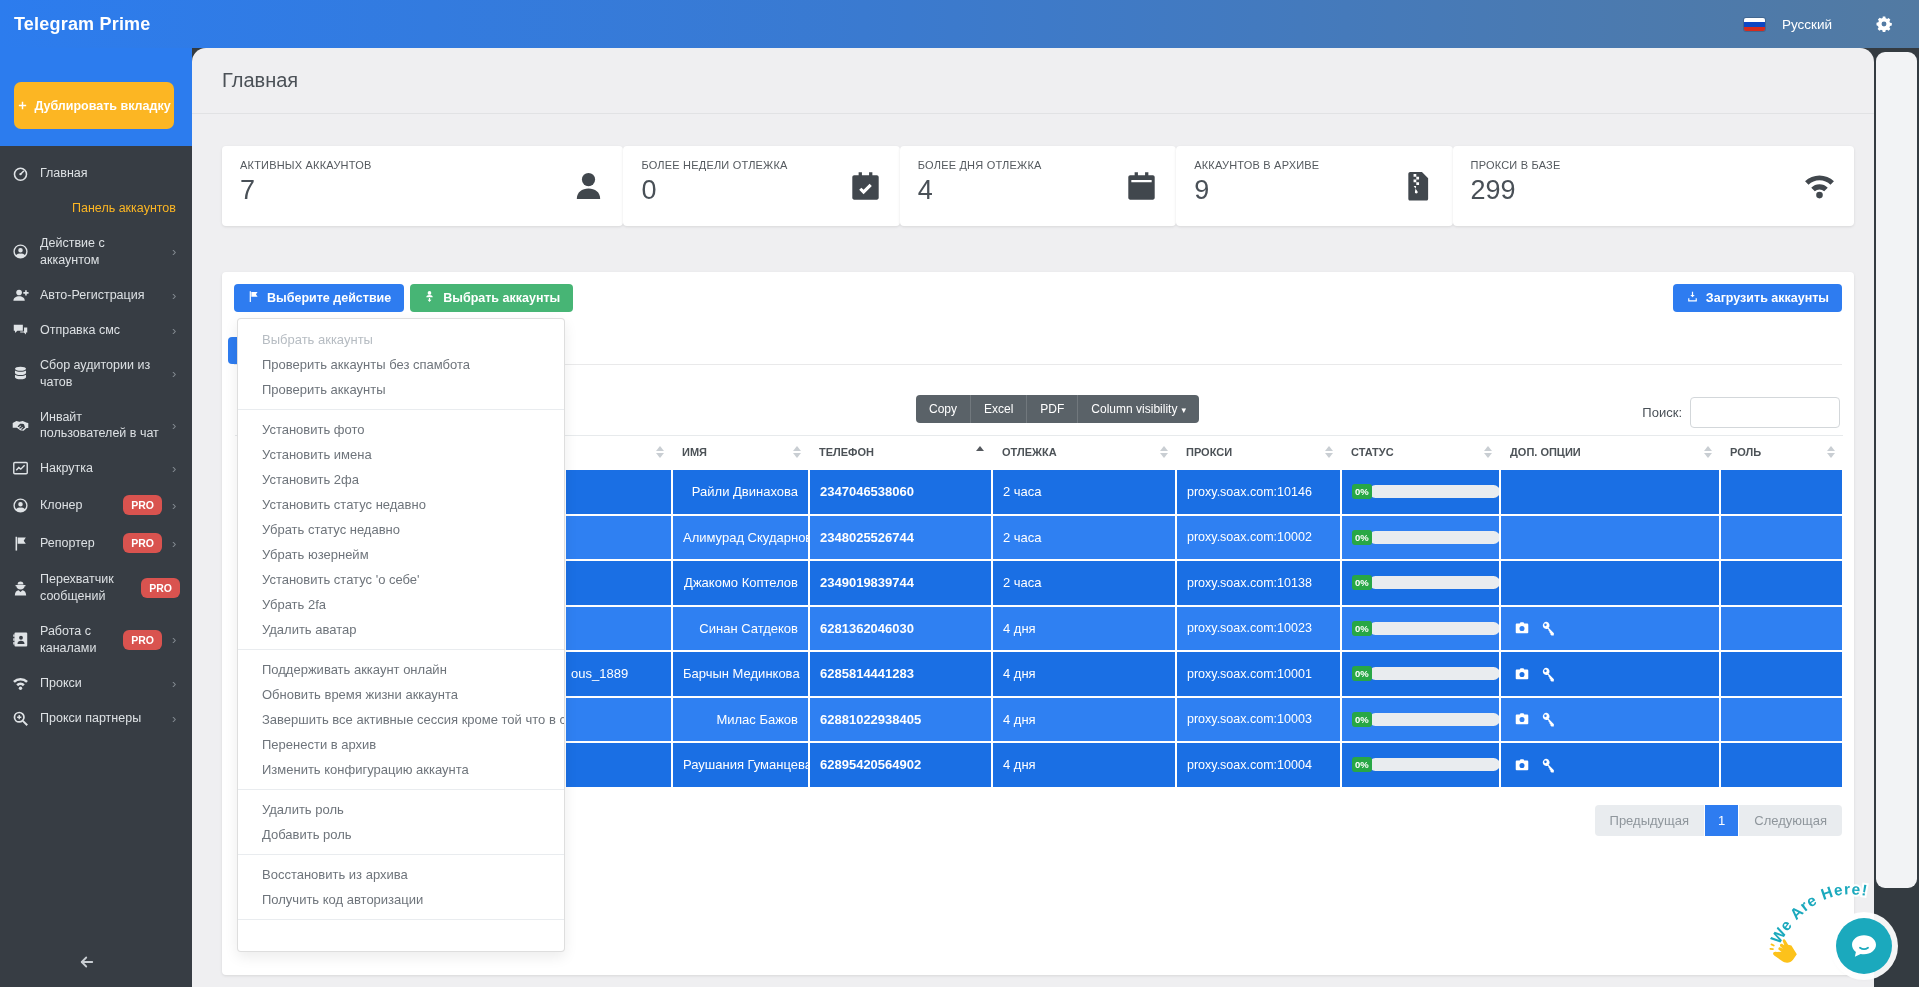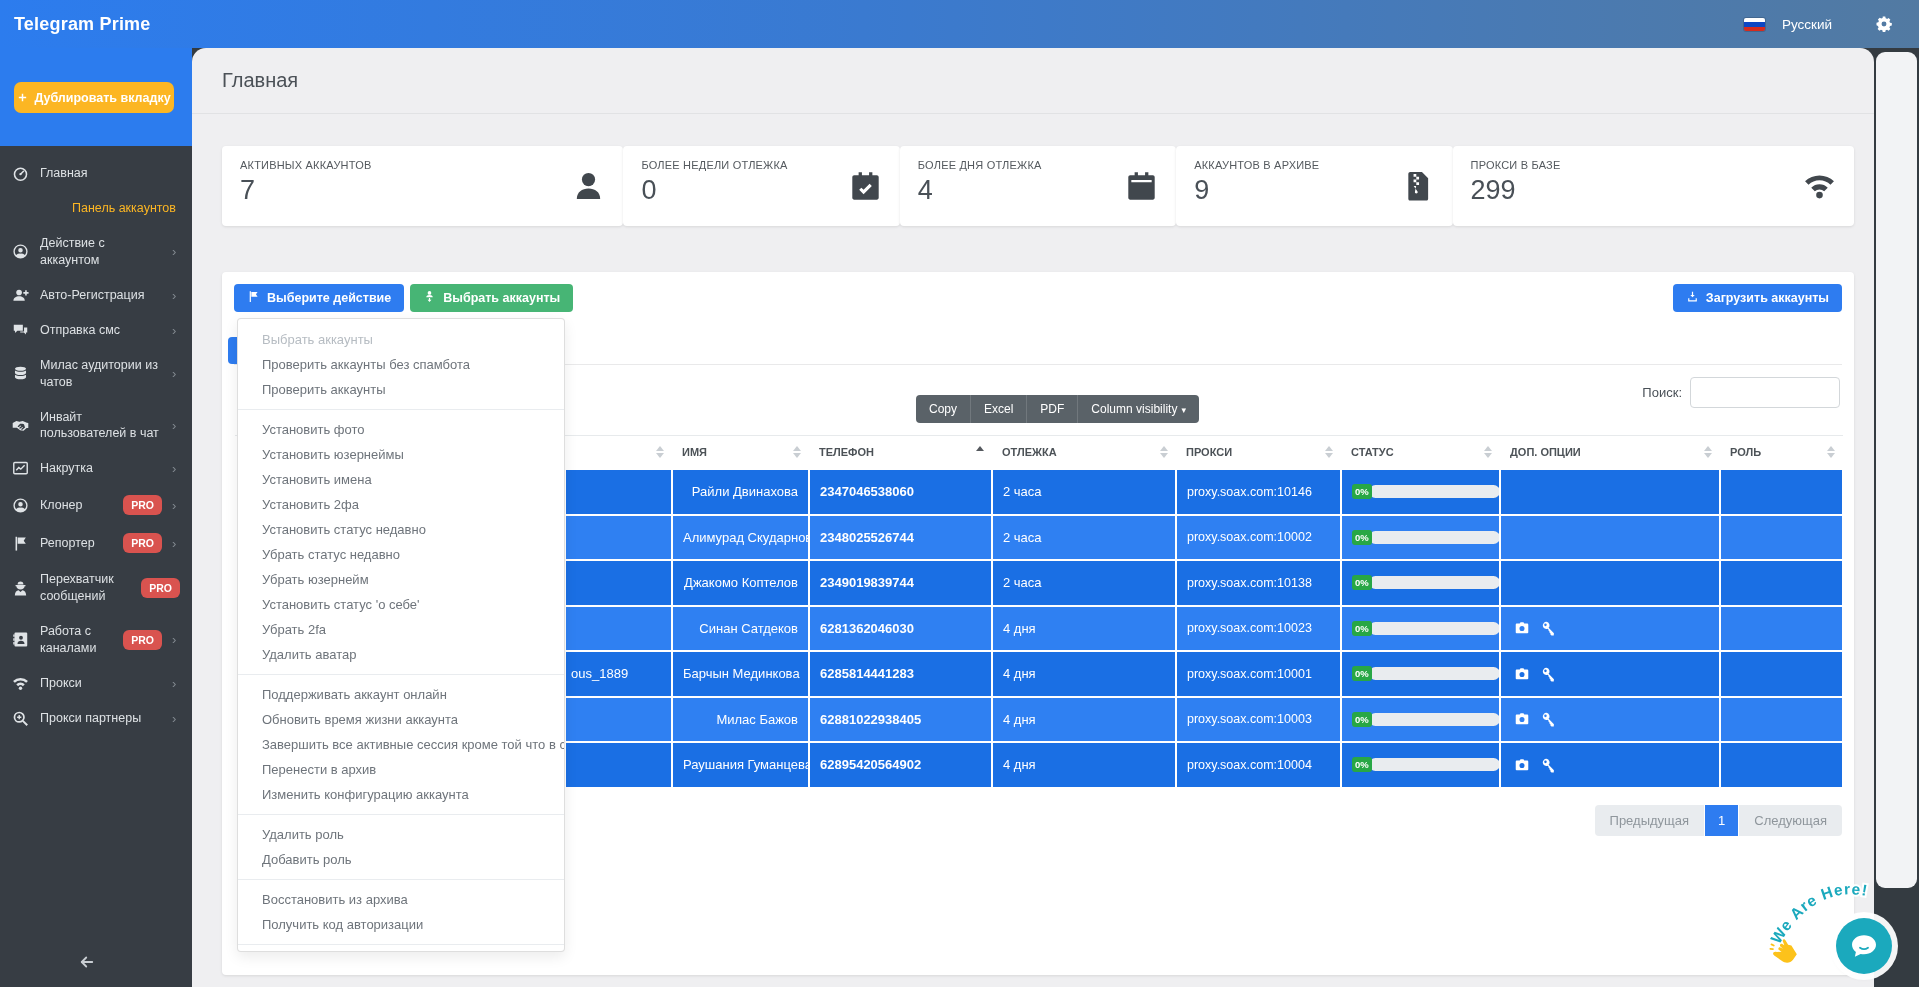--- a/index.html
+++ b/index.html
@@ -14,21 +14,21 @@
   .brand { color:#fff; font-size:18px; font-weight:700; letter-spacing:.2px; }
   .top-right { display:flex; align-items:center; gap:17px; }
   .flag-ru { width:21px; height:13px; border-radius:2px; overflow:hidden;
     background:linear-gradient(180deg,#fff 0 33%,#0d47c4 33% 66%,#d52b1e 66% 100%); box-shadow:0 0 0 1px rgba(0,0,0,.15); }
   .lang-label { color:#fff; font-size:13.5px; }
   .gear-btn { margin-left:26px; width:18px; height:18px; color:#fff; cursor:pointer; }
   .gear-btn svg { width:18px; height:18px; }
 
   
   .sidebar-top { position:absolute; left:0; top:48px; width:192px; height:98px; background:#2c7cee; z-index:9; }
-  .dup-btn { position:absolute; left:14px; top:34px; width:160px; height:31px; background:#fcb623; border:none;
+  .dup-btn { position:absolute; left:14px; top:34px; width:160px; height:47px; background:#fcb623; border:none;
     border-radius:7px; color:#fff; font-size:12.5px; font-weight:700; display:flex; align-items:center; justify-content:center; gap:6px; cursor:pointer; font-family:inherit; }
   .dup-btn svg { width:11px; height:11px; }
   .sidebar { position:absolute; left:0; top:146px; width:192px; bottom:0; background:#373d44; z-index:9; padding-top:10px; }
   .nav-item { display:flex; align-items:center; gap:10px; padding:9px 12px; cursor:pointer; color:#dde1e4; }
   .nav-icon { width:18px; flex:none; color:#dfe3e6; display:flex; align-items:center; }
   .nav-icon svg { width:17px; height:17px; }
   .nav-label { flex:1; font-size:12.5px; line-height:1.35; }
   .nav-item.active, .nav-item.active .nav-icon { color:#fcb623;padding-left:31px; }
   .pro-badge { flex:none; background:#d9534f; color:#fff; font-size:10.5px; font-weight:700; padding:4px 8px; border-radius:6px; }
   .chev { flex:none; width:8px; color:#838a91; font-size:13px; line-height:1; }
@@ -61,21 +61,21 @@
   .btn-blue { background:#2e7cf0; }
   .btn-green { background:#47b575; }
   .hidden-row { height:52px; position:relative; }
   .hidden-btn-sliver { position:absolute; left:-6px; top:25px; width:15px; height:27px; background:#2e7cf0; border-radius:4px 0 0 4px; }
   .card-divider { border:none; border-top:1px solid #e9e9ea; }
   .controls-row { position:relative; height:64px; }
   .export-group { position:absolute; left:682px; top:30px; display:flex; background:#5a6268; border-radius:4px; overflow:hidden; }
   .dt-btn { color:#fff; font-size:12px; padding:7px 13px; cursor:pointer; border-right:1px solid rgba(255,255,255,.14); white-space:nowrap; }
   .dt-btn:last-child { border-right:none; }
   .dt-caret { font-size:9px; margin-left:4px; }
-  .search-box { position:absolute; right:2px; top:12px; display:flex; align-items:center; gap:8px; }
+  .search-box { position:absolute; right:2px; top:32px; display:flex; align-items:center; gap:8px; }
   .search-label { font-size:13px; color:#495057; }
   .search-input { width:150px; height:31px; border:1px solid #d3d7da; border-radius:4px; padding:0 8px; font-size:13px; font-family:inherit; background:#fff; }
 
   table.accounts { width:1608px; border-collapse:collapse; table-layout:fixed; margin-top:6px; }
   .accounts thead th { text-align:left; font-size:11px; font-weight:700; color:#4c5257; padding:10px 22px 10px 10px;
     border-top:1px solid #e7eaec; border-bottom:1px solid #dde1e5; position:relative; white-space:nowrap; overflow:hidden; cursor:pointer; }
   .sorts { position:absolute; right:8px; top:50%; transform:translateY(-50%); display:flex; flex-direction:column; gap:2px; }
   .sorts i { display:block; width:0; height:0; border-left:4px solid transparent; border-right:4px solid transparent; }
   .sorts .up { border-bottom:5px solid #c9ced3; }
   .sorts .dn { border-top:5px solid #c9ced3; }
@@ -207,21 +207,21 @@
           <span class="chev">›</span>
         </div>
         <div class="nav-item">
           <span class="nav-icon" style="display: inline-flex;">
             <svg viewBox="0 0 24 24" fill="currentColor">
               <ellipse cx="12" cy="5.2" rx="7.8" ry="2.9"></ellipse>
               <path d="M4.2 7.6c1.6 1.3 4.5 2 7.8 2s6.2-.7 7.8-2v3.6c0 1.6-3.5 2.9-7.8 2.9s-7.8-1.3-7.8-2.9z"></path>
               <path d="M4.2 13.6c1.6 1.3 4.5 2 7.8 2s6.2-.7 7.8-2v3.6c0 1.6-3.5 2.9-7.8 2.9s-7.8-1.3-7.8-2.9z"></path>
             </svg>
           </span>
-          <span class="nav-label">Милас аудитории из чатов</span>
+          <span class="nav-label">Сбор аудитории из чатов</span>
           <span class="chev">›</span>
         </div>
         <div class="nav-item">
           <span class="nav-icon" style="display: inline-flex;">
             <svg viewBox="0 0 24 24" fill="currentColor">
               <path d="M1 8.5l5.2-2.7 4.3 1 4.6-1 5.9 2.4 2 .2v7h-2.4l-4.3 4-4.8-.8-4.6-3.6H1zm10.6 1.2l-3.2 2.9c-.9.8.3 2.2 1.3 1.5l2.6-2 .9.7-2.5 2.1c-.9.8.2 2.1 1.2 1.4l2.9-2.2.8.6-2.2 2c-.8.8.3 2 1.2 1.3l3.8-3.1-1.5-4.6-2.3-.9z"></path>
             </svg>
           </span>
           <span class="nav-label">Инвайт пользователей в чат</span>
           <span class="chev">›</span>
@@ -621,21 +621,20 @@
       </div>
     </div>
   </div>
 
   <div class="action-dropdown" id="action-dropdown">
       <div class="dd-item disabled">Выбрать аккаунты</div>
       <div class="dd-item">Проверить аккаунты без спамбота</div>
       <div class="dd-item">Проверить аккаунты</div>
       <div class="dd-divider"></div>
       <div class="dd-item">Установить фото</div>
-      <div class="dd-item">Установить юзернеймы</div>
       <div class="dd-item">Установить имена</div>
       <div class="dd-item">Установить 2фа</div>
       <div class="dd-item">Установить статус недавно</div>
       <div class="dd-item">Убрать статус недавно</div>
       <div class="dd-item">Убрать юзернейм</div>
       <div class="dd-item">Установить статус 'о себе'</div>
       <div class="dd-item">Убрать 2fa</div>
       <div class="dd-item">Удалить аватар</div>
       <div class="dd-divider"></div>
       <div class="dd-item">Поддерживать аккаунт онлайн</div>

